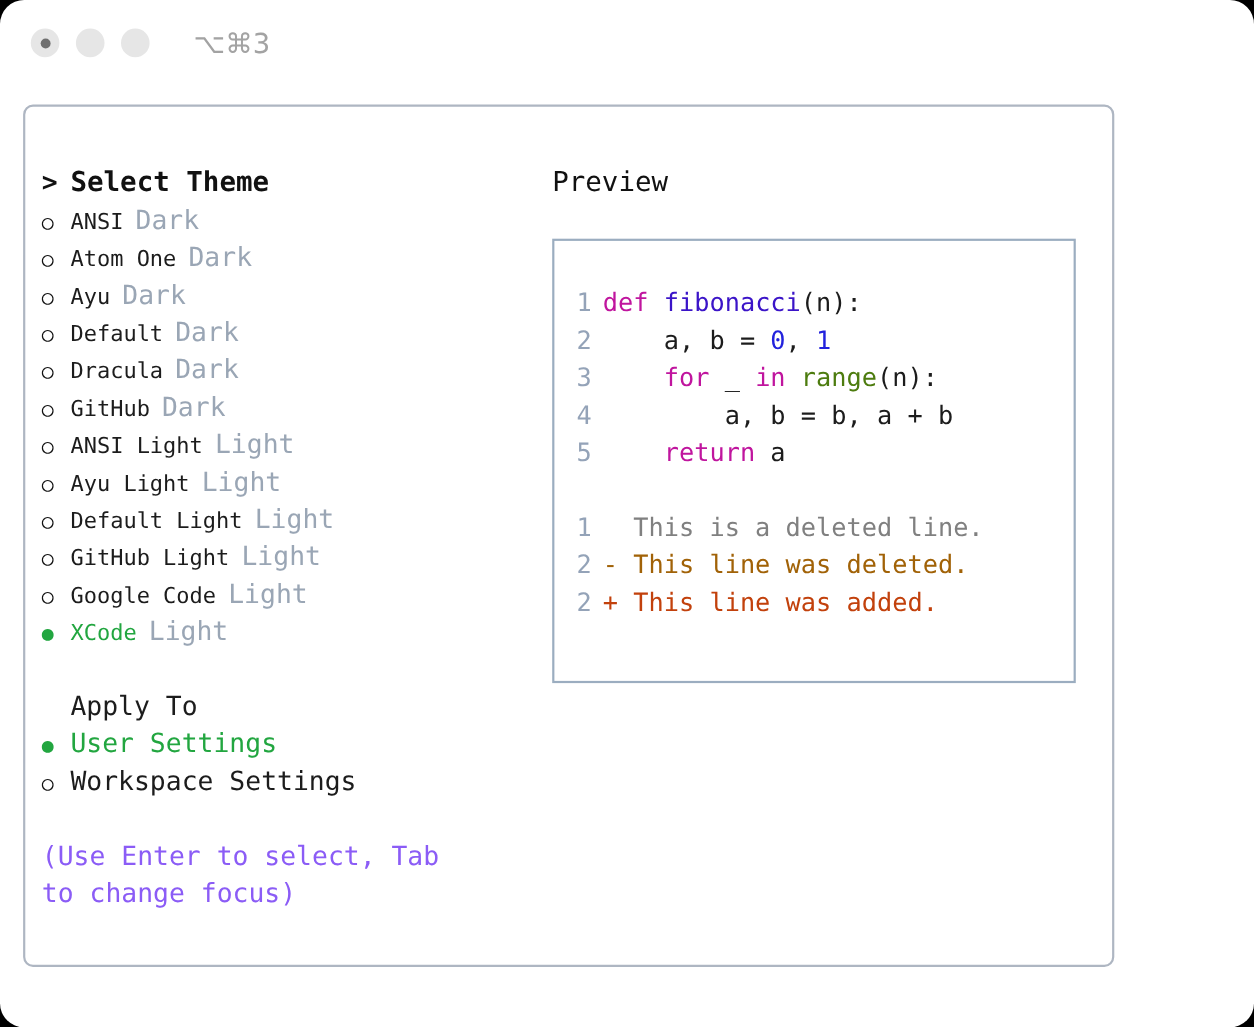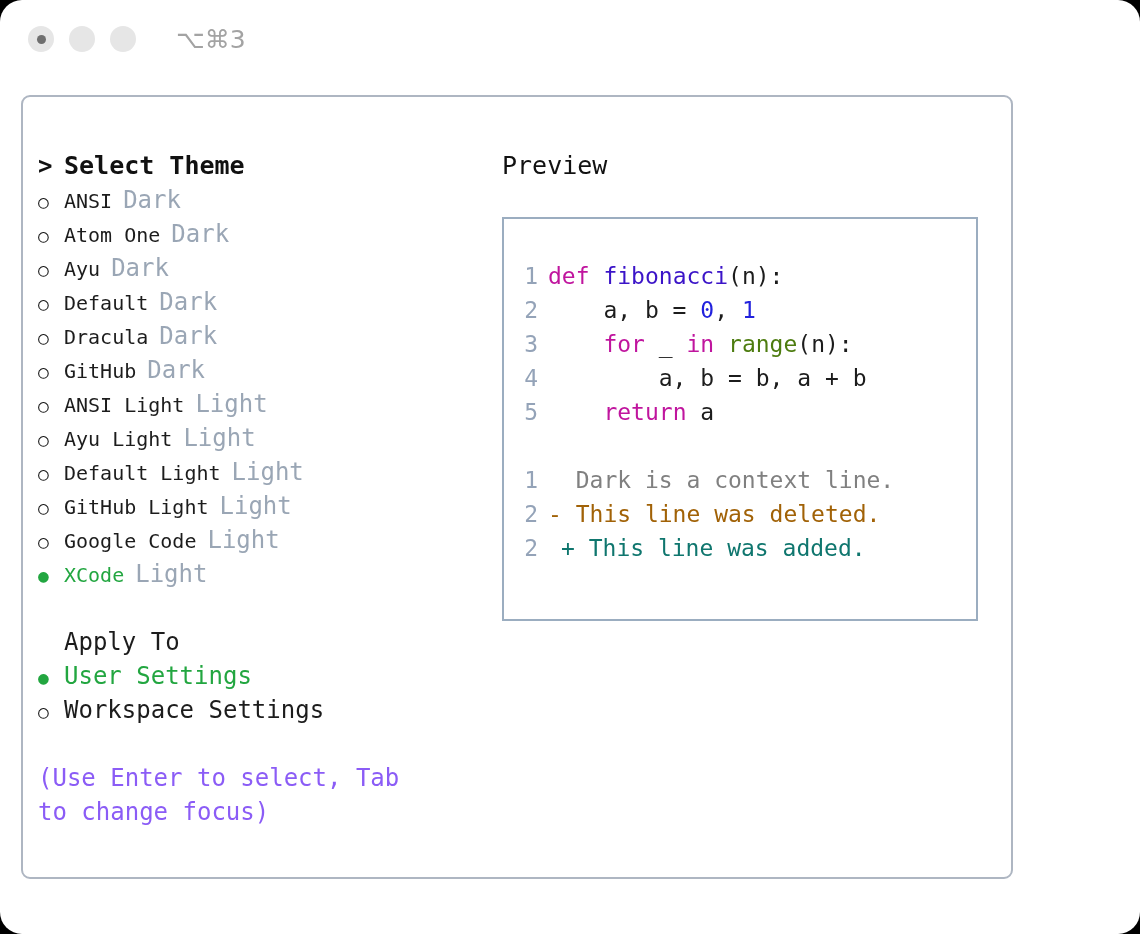--- a/index.html
+++ b/index.html
@@ -181,21 +181,21 @@
     box-sizing: border-box;
   }
   .code-txt { color: #1c1c1c; }
   .kw  { color: #c0159e; text-align: right; }
   .fn  { color: #3b14c8; }
   .bi  { color: #4d7c0f; }
   .num { color: #2222dd; }
   .spacer { height: 34px; }
   .d-ctx { color: #808080; }
   .d-del { color: #a16207; text-align: right; }
-  .d-add { color: #0f766e; margin-left: 13px; }
+  .d-add { color: #c2410c; }
 </style>
 </head>
 <body>
 
 <div id="page">
 
   <div id="titlebar">
     <div class="dot">
         <div class="inner"></div>
       </div>
@@ -248,21 +248,21 @@
         <div id="preview-box">
           <div id="code-block">
               <div class="code-line"><span class="ln">1</span><span class="kw">def</span><span class="code-txt"> </span><span class="fn">fibonacci</span><span class="code-txt">(n):</span></div>
               <div class="code-line"><span class="ln">2</span><span class="code-txt">    a, b = </span><span class="num">0</span><span class="code-txt">, </span><span class="num">1</span></div>
               <div class="code-line"><span class="ln">3</span><span class="code-txt">    </span><span class="kw">for</span><span class="code-txt"> _ </span><span class="kw">in</span><span class="code-txt"> </span><span class="bi">range</span><span class="code-txt">(n):</span></div>
               <div class="code-line"><span class="ln">4</span><span class="code-txt">        a, b = b, a + b</span></div>
               <div class="code-line"><span class="ln">5</span><span class="code-txt">    </span><span class="kw">return</span><span class="code-txt"> a</span></div>
             </div>
           <div class="spacer"></div>
           <div id="diff-block">
-              <div class="code-line"><span class="ln">1</span><span class="d-ctx">  Dark is a context line.</span></div>
+              <div class="code-line"><span class="ln">1</span><span class="d-ctx">  This is a deleted line.</span></div>
               <div class="code-line"><span class="ln">2</span><span class="d-del">- This line was deleted.</span></div>
               <div class="code-line"><span class="ln">2</span><span class="d-add">+ This line was added.</span></div>
             </div>
         </div>
       </div>
 
     </div>
   </div>
 </div>
 

